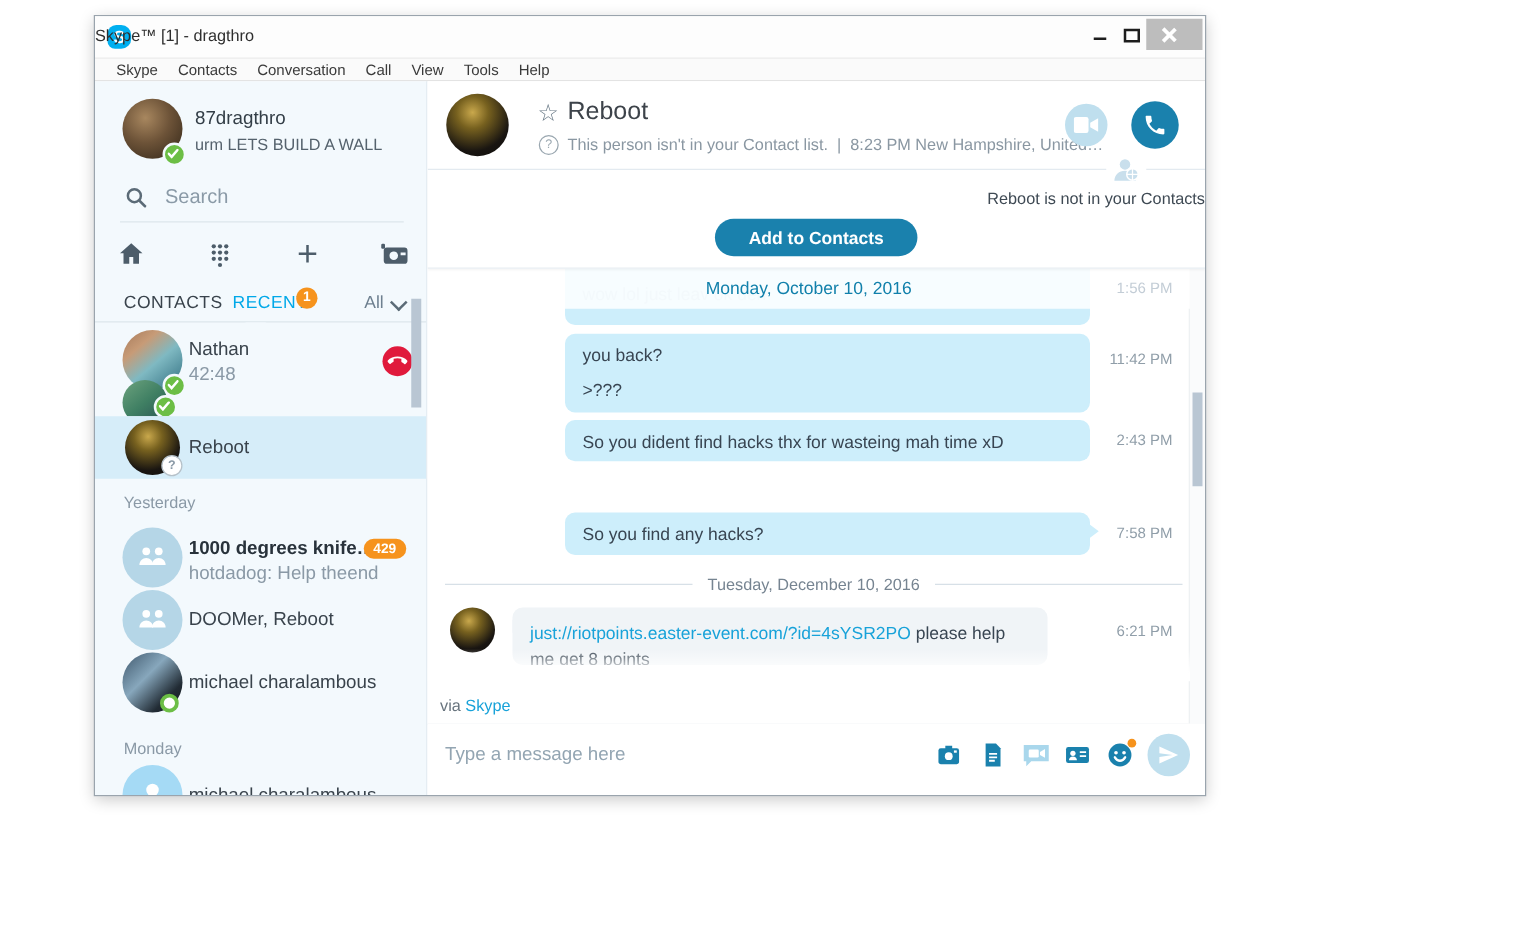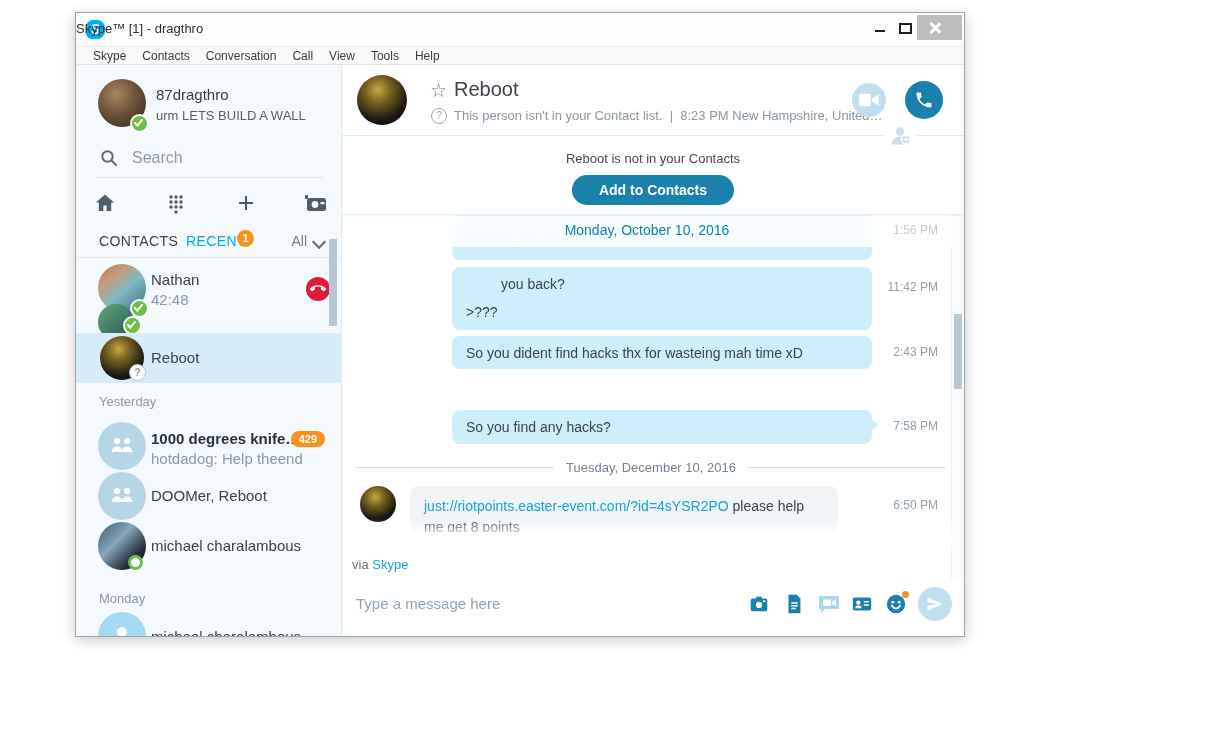--- a/index.html
+++ b/index.html
@@ -67,33 +67,33 @@
   .chead-name{position:absolute;left:112px;top:13px;font-size:20px;color:#3d434a;}
   .chead-q{position:absolute;left:89px;top:43px;width:14px;height:14px;border-radius:50%;border:1px solid #9aa7b0;color:#9aa7b0;font-size:10px;text-align:center;line-height:14px;}
   .chead-info{position:absolute;left:112px;top:43px;font-size:13px;color:#8a97a2;white-space:nowrap;}
   .btn-video{position:absolute;left:510px;top:18px;width:34px;height:34px;border-radius:50%;background:#bfdfee;cursor:pointer;}
   .btn-video svg{position:absolute;left:7px;top:9px;}
   .btn-call{position:absolute;left:563px;top:16px;width:38px;height:38px;border-radius:50%;background:#1a81ad;cursor:pointer;}
   .btn-call svg{position:absolute;left:9px;top:9px;}
   .globe-person{position:absolute;left:543px;top:59px;width:24px;height:24px;background:#fff;z-index:5;padding:0 4px;}
   
   .banner{position:absolute;top:70px;left:0;right:0;height:79px;background:#fff;border-bottom:1px solid #e7edf2;box-shadow:0 1px 2px rgba(0,0,0,.05);z-index:3;}
-  .banner-text{position:absolute;top:16px;left:0;right:0;text-align:center;font-size:13px;color:#3f4a54;}
+  .banner-text{position:absolute;top:16px;left:0;right:0;text-align:right;font-size:13px;color:#3f4a54;}
   .add-btn{position:absolute;top:40px;left:50%;transform:translateX(-50%);height:30px;border:none;border-radius:15px;background:#1a81ad;color:#fff;font-family:"Liberation Sans",sans-serif;font-size:14px;font-weight:bold;padding:0 27px;cursor:pointer;}
   
   .messages{position:absolute;top:149px;left:0;right:0;height:365px;overflow:hidden;border-bottom:1px solid #dde6ec;background:#fff;}
   .bubble{position:absolute;left:110px;width:420px;background:#cdeefb;border-radius:8px;font-size:14px;color:#384552;box-sizing:border-box;}
   .msg-time{position:absolute;right:26px;font-size:12px;color:#909ea9;}
   .bub-faded{top:-18px;height:64px;z-index:1;text-decoration:underline;}
   .bub-faded .ftext{position:absolute;left:14px;bottom:17px;color:#9fc7da;opacity:.55;}
   .date-overlay{position:absolute;top:0;left:0;right:12px;height:33px;background:rgba(255,255,255,.84);z-index:2;}
   .date-overlay .dtext{display:block;text-align:center;line-height:33px;font-size:14px;color:#1180ab;}
   .time-faded{position:absolute;right:14px;top:0;line-height:33px;font-size:12px;color:#c3cdd6;}
   .bub-m1{top:53px;height:63px;padding:8px 14px;}
-  .bub-m1 .l1{margin-top:1px;margin-left:35px;} .bub-m1 .l2{margin-top:12px;}
+  .bub-m1 .l1{margin-top:1px;} .bub-m1 .l2{margin-top:12px;}
   .bub-m2{top:122px;height:33px;display:flex;align-items:center;padding:0 14px;}
   .bub-m3{top:196px;height:34px;display:flex;align-items:center;padding:0 14px;}
   .bub-m3:after{content:"";position:absolute;right:-7px;top:9px;border-top:6px solid transparent;border-bottom:6px solid transparent;border-left:8px solid #cdeefb;}
   .date-divider{position:absolute;left:14px;right:18px;height:18px;display:flex;align-items:center;gap:12px;}
   .date-divider .line{flex:1;height:1px;background:#d7e0e7;}
   .date-divider .dlabel{font-size:13px;color:#768491;white-space:nowrap;}
   .dd1{top:167px;} .dd2{top:244px;}
   .in-avatar{position:absolute;left:18px;top:272px;width:36px;height:36px;border-radius:50%;background:radial-gradient(circle at 42% 30%,#c9a84c 0%,#77611f 28%,#191511 68%,#0c0a08 100%);}
   .bub-m4{position:absolute;left:68px;top:272px;width:428px;height:46px;background:#f0f4f7;border-radius:8px;font-size:14px;color:#384552;box-sizing:border-box;padding:10px 14px;line-height:21px;overflow:hidden;}
   .bub-m4:before{content:"";position:absolute;left:-7px;top:9px;border-top:6px solid transparent;border-bottom:6px solid transparent;border-right:8px solid #f0f4f7;left:-7px;}
@@ -346,21 +346,21 @@
           <span class="line"></span>
           <span class="dlabel">Tuesday, December 10, 2016</span>
           <span class="line"></span>
         </div>
 
         <div class="in-avatar"></div>
         <div class="bub-m4">
           <a class="mlink">just://riotpoints.easter-event.com/?id=4sYSR2PO</a><span> please help</span><br>
           <span>me get 8 points</span>
         </div>
-        <span class="msg-time" style="top:284px;">6:50 PM</span>
+        <span class="msg-time" style="top:284px;">6:21 PM</span>
 
         <div class="fade-strip"></div>
 
         <div class="via-row">
           <span>via</span>
           <span class="via-link">Skype</span>
         </div>
 
         <div class="chat-scrolltrack"></div>
         <div class="chat-scrollthumb"></div>

